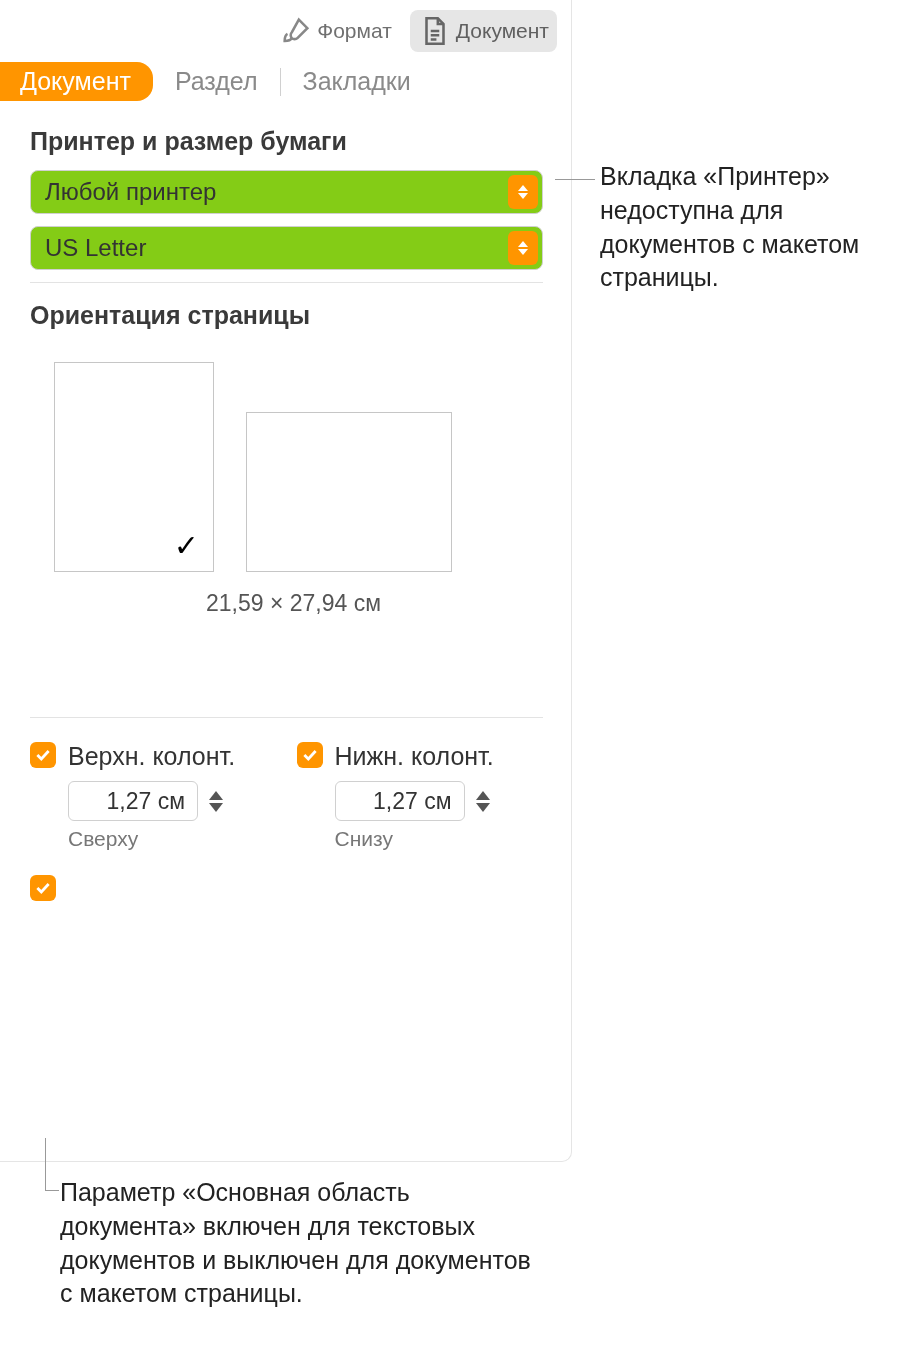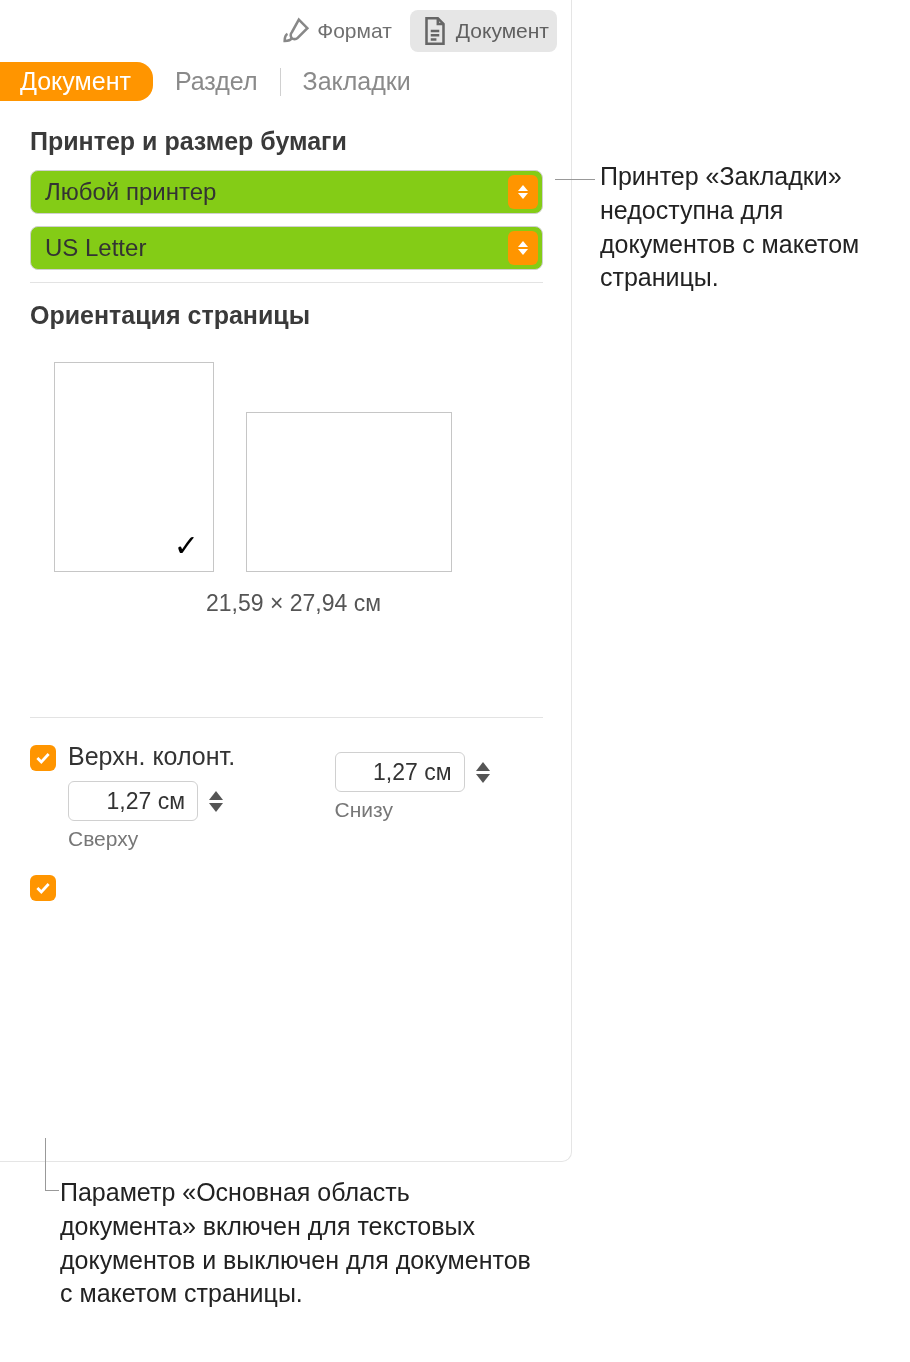--- a/index.html
+++ b/index.html
@@ -144,21 +144,21 @@
   }
   .orient-dims {
     text-align: center;
     font-size: 23px;
     color: #555;
     margin-top: 14px;
     padding-left: 16px;
   }
   .checkbox-row {
     display: flex;
-    align-items: flex-end;
+    align-items: flex-start;
     gap: 12px;
     font-size: 25px;
     color: #333;
   }
   .checkbox {
     width: 26px;
     height: 26px;
     border-radius: 6px;
     background: #ff9500;
     display: flex;
@@ -299,20 +299,28 @@
       <div class="stepper">
         <input class="stepper-input" value="1,27 см" style="">
         <div class="stepper-arrows">
           <div class="up"></div>
           <div class="down"></div>
         </div>
       </div>
       <div class="stepper-label">Сверху</div>
     </div>
     <div class="hf-col">
+      <div class="checkbox-row">
+        <div class="checkbox">
+          <svg viewBox="0 0 16 16" stroke="#fff" stroke-width="2.5" fill="none">
+              <path d="M3 8l3.5 3.5L13 4.5"></path>
+            </svg>
+        </div>
+        <span>Нижн. колонт.</span>
+      </div>
       <div class="stepper">
         <input class="stepper-input" value="1,27 см" style="">
         <div class="stepper-arrows">
           <div class="up"></div>
           <div class="down"></div>
         </div>
       </div>
       <div class="stepper-label">Снизу</div>
     </div>
   </div>
@@ -323,17 +331,17 @@
         <svg viewBox="0 0 16 16" stroke="#fff" stroke-width="2.5" fill="none">
             <path d="M3 8l3.5 3.5L13 4.5"></path>
           </svg>
       </div>
     </div>
   </div>
 
 </div>
 
 <div class="callout-line" style="left:555px; top:179px; width:40px;"></div>
-<div class="callout-text" style="left:600px; top:160px; width:300px;">Принтер «Закладки» недоступна для документов с макетом страницы.</div>
+<div class="callout-text" style="left:600px; top:160px; width:300px;">Вкладка «Принтер» недоступна для документов с макетом страницы.</div>
 
 <div class="callout-line" style="left:45px; top:1138px; width:1px; height:52px;"></div>
 <div class="callout-line" style="left:45px; top:1190px; width:14px;"></div>
 <div class="callout-text" style="left:60px; top:1176px; width:480px;">Параметр «Основная область документа» включен для текстовых документов и выключен для документов с макетом страницы.</div>
 
 </body></html>

